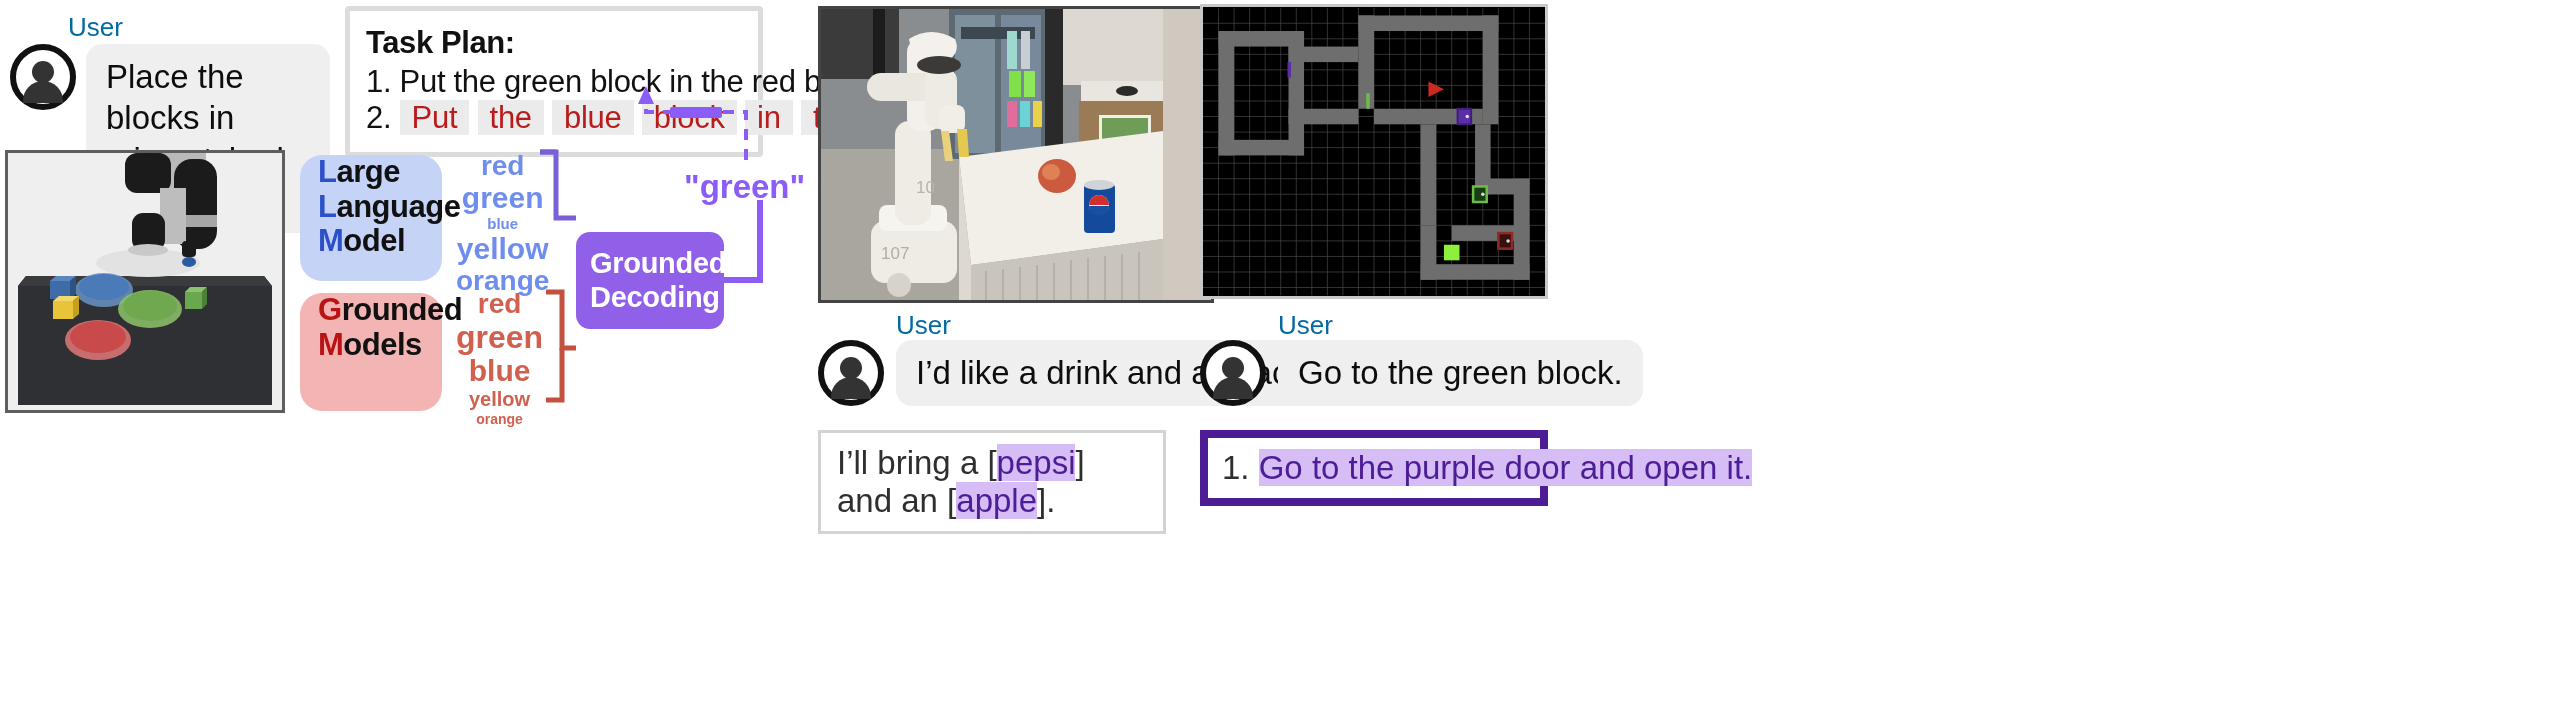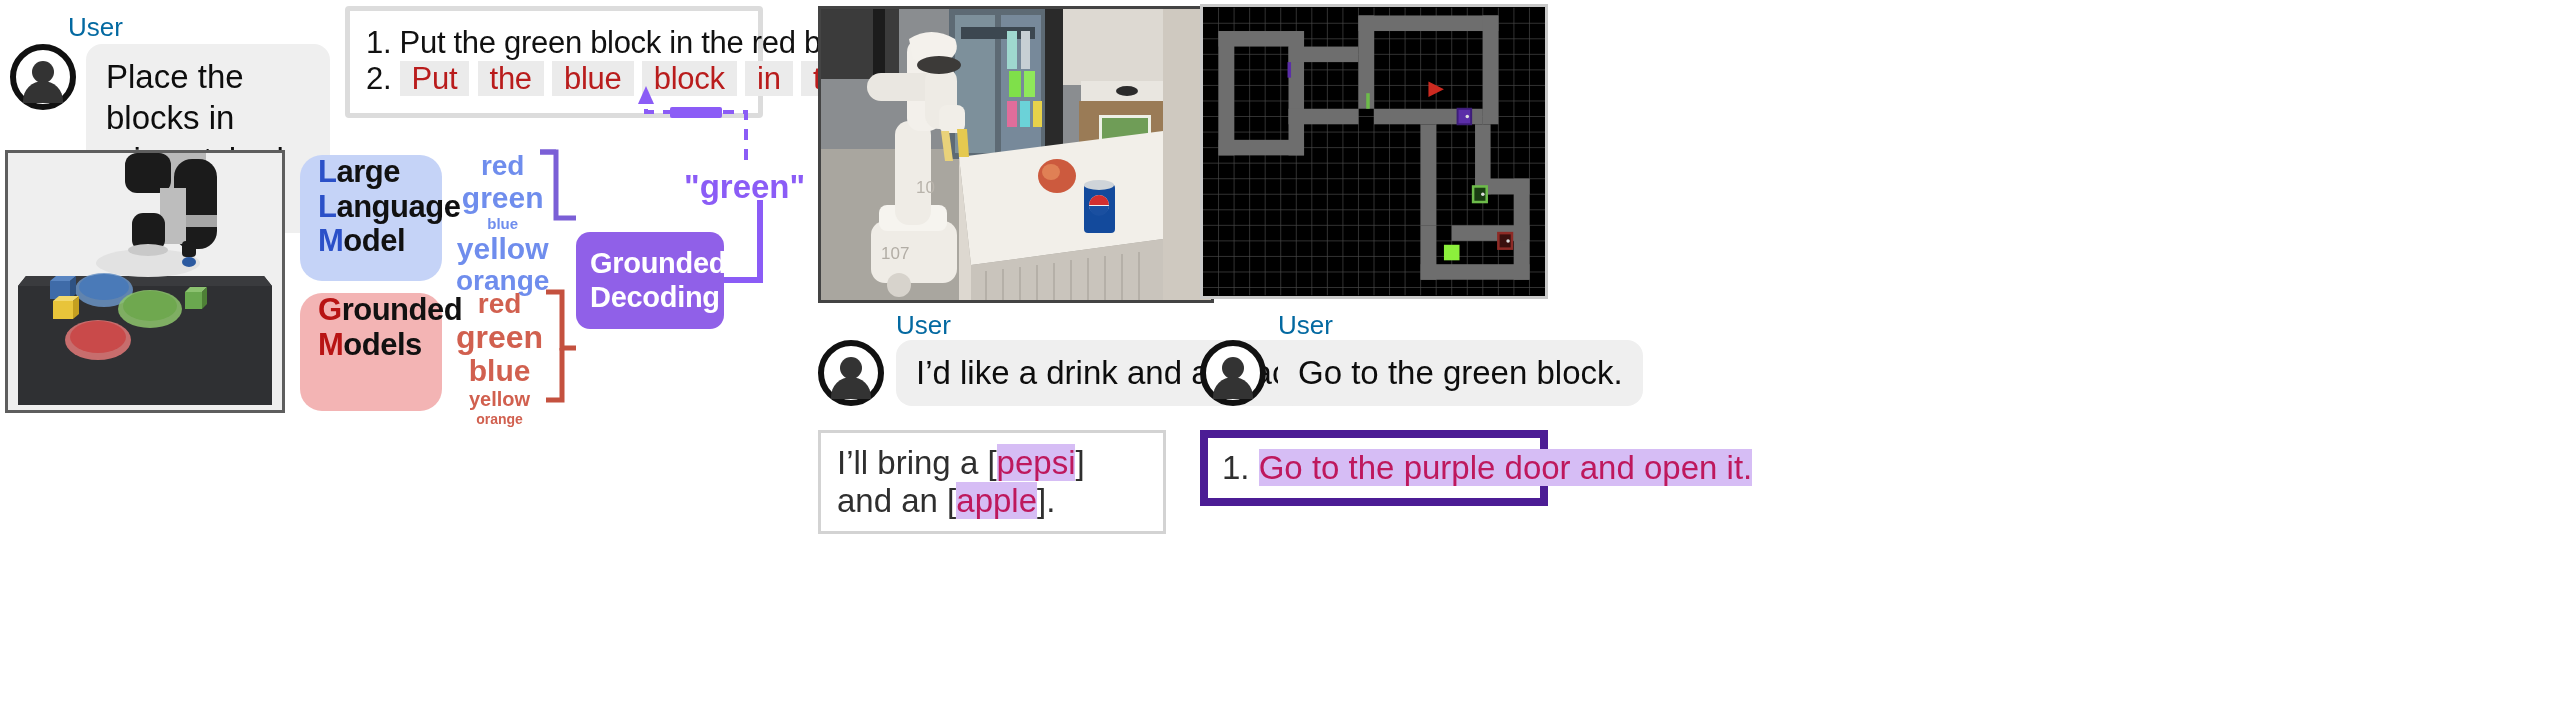--- a/index.html
+++ b/index.html
@@ -60,21 +60,21 @@
               background:#fff;border:3px solid #d3d3d3;padding:11px 16px;font-size:33px;color:#2f2f2f;}
 
   
   #right{position:absolute;left:1200px;top:0;width:560px;height:713px;}
   #maze{position:absolute;left:0px;top:4px;width:348px;height:295px;background:#000;
         border:3px solid #c8c8c8;box-sizing:border-box;overflow:hidden;}
   #right .chat{position:absolute;left:0px;top:312px;width:348px;}
   #right-answer{position:absolute;left:0px;top:430px;width:348px;box-sizing:border-box;
               background:#fff;border:8px solid #4c1d95;padding:11px 14px;font-size:33px;color:#2f2f2f;
               white-space:nowrap;}
-  .hl{background:#d6bdf5;color:#be185d;}
+  .hl{background:#d6bdf5;color:#4c1d95;}
 
   .chat .user-label{margin-left:78px;margin-bottom:2px;}
   .chat .row{display:flex;align-items:center;gap:12px;}
   .chat .bubble{flex:1;white-space:nowrap;}
 </style>
 </head>
 <body>
 
 <div class="root">
 
@@ -85,20 +85,21 @@
       <div id="user-row">
         <div class="avatar">
           <div class="head"></div>
           <div class="body"></div>
         </div>
         <div class="bubble" style="width:244px;">Place the blocks in mismatched color bowls.</div>
       </div>
     </div>
 
     <div id="taskplan">
+      <div class="tp-title">Task Plan:</div>
       <div class="tp-line">
         <span>1.</span>
         <span>Put the green block in the red bowl.</span>
       </div>
       <div class="tp-line">
         <span>2.</span>
         <span class="tok">Put</span>
         <span class="tok">the</span>
         <span class="tok">blue</span>
         <span class="tok">block</span>

